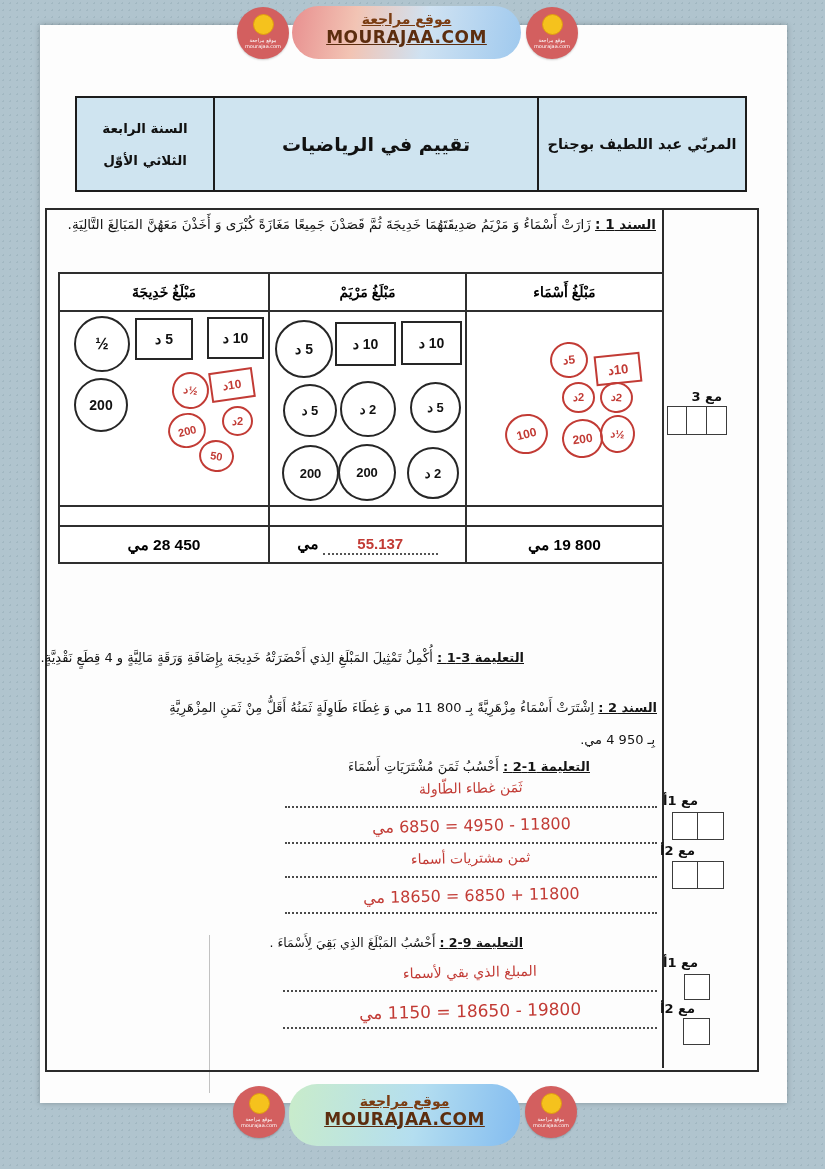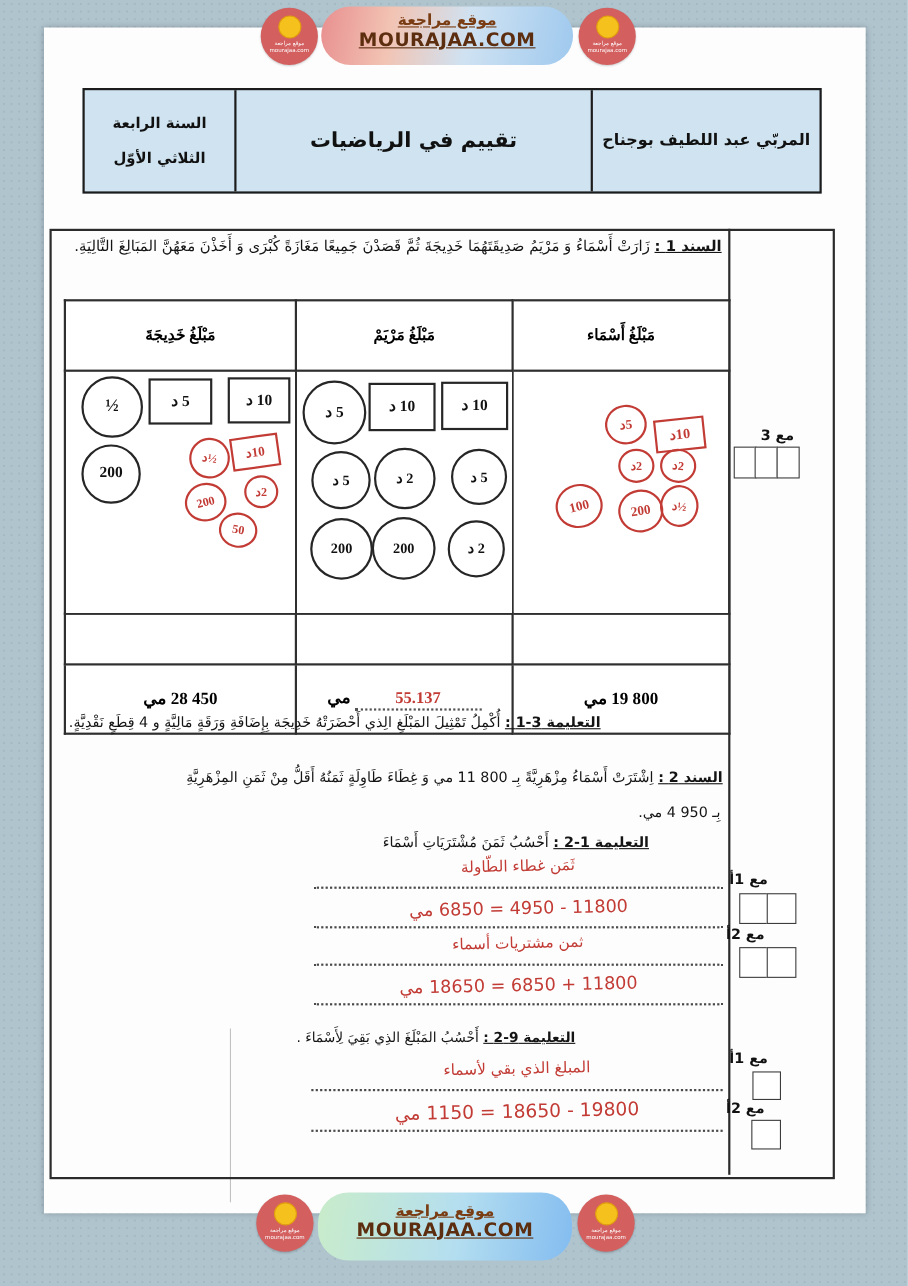--- a/index.html
+++ b/index.html
@@ -12,36 +12,36 @@
   
   .pill{position:absolute;border-radius:28px;text-align:center;color:#6b3512}
   .pill-top{left:292px;top:6px;width:229px;height:53px;background:linear-gradient(100deg,#e88f8f,#f2c4b4 28%,#cfe2f2 58%,#9fc9ee);padding-top:5px;box-sizing:border-box}
   .pill-bottom{left:289px;top:1084px;width:231px;height:62px;background:linear-gradient(100deg,#c9ecca,#b4def0 55%,#83bcf0);padding-top:9px;box-sizing:border-box}
   .pill .l1{font-size:14px;font-weight:bold;text-decoration:underline;color:#7a3c12}
   .pill .l2{font-size:17px;font-weight:bold;text-decoration:underline;letter-spacing:.5px;color:#5c2d0e}
   .logo{position:absolute;width:52px;height:52px;border-radius:50%;background:#d35f5f;text-align:center;box-shadow:0 1px 2px rgba(0,0,0,.2)}
   .logo .y{width:19px;height:19px;border-radius:50%;background:#f5c21d;margin:7px auto 2px;border:1px solid #e09c10}
   .logo .t{font-size:5px;color:#fff;line-height:6px}
   
-  .hdrtab{position:absolute;left:75px;top:80px;width:668px;height:92px;display:flex;border:2.5px solid #1c1c1c;background:#cfe4f0}
+  .hdrtab{position:absolute;left:75px;top:96px;width:668px;height:92px;display:flex;border:2.5px solid #1c1c1c;background:#cfe4f0}
   .hdrtab>div{display:flex;flex-direction:column;justify-content:center;text-align:center;font-weight:bold;color:#111}
   .cell-year{width:136px;border-right:2.5px solid #1c1c1c;font-size:13.5px;line-height:2.4}
   .cell-title{flex:1;font-size:19px}
   .cell-teacher{width:206px;border-left:2.5px solid #1c1c1c;font-size:14.5px}
   
   .frame{position:absolute;left:45px;top:208px;width:710px;height:860px;border:2px solid #2b2b2b}
   .divider{position:absolute;left:662px;top:208px;width:2px;height:860px;background:#2b2b2b}
   .foldline{position:absolute;left:209px;top:935px;width:1px;height:158px;background:#c2c2c2}
   
   .tline{position:absolute;direction:rtl;text-align:right;white-space:nowrap;font-size:13px;color:#141414}
   .tlabel{font-weight:bold;text-decoration:underline}
   .para{position:absolute;direction:rtl;text-align:justify;font-size:13.5px;line-height:1.8;color:#141414}
   
   table.mtable{position:absolute;left:58px;top:272px;width:604px;border-collapse:collapse;table-layout:fixed}
-  table.mtable th,table.mtable td{border:2px solid #2f2f2f;padding:13px;font-family:Liberation Serif, serif}
+  table.mtable th,table.mtable td{border:2px solid #2f2f2f;padding:0;font-family:Liberation Sans, sans-serif}
   table.mtable th{height:36px;font-size:14px;font-weight:bold;background:#fff}
   td.bodycell{height:193px;position:relative;background:#fff}
   td.sepcell{height:18px;background:#fff}
   td.totcell{height:35px;text-align:center;font-weight:bold;font-size:15.5px;direction:rtl;background:#fff}
   .coin{position:absolute;border:2px solid #262626;border-radius:50%;display:flex;align-items:center;justify-content:center;font-weight:bold;background:#fff;direction:rtl;color:#111}
   .note{position:absolute;border:2px solid #262626;display:flex;align-items:center;justify-content:center;font-weight:bold;background:#fff;direction:rtl;color:#111}
   .red{border-color:#c23b35;color:#c23b35;font-weight:600;background:transparent}
   .mdots{display:inline-block;min-width:115px;border-bottom:2px dotted #555;text-align:center;font-size:15px;font-weight:bold;color:#c23b35;line-height:1.2}
   
   .dotline{position:absolute;border-bottom:2.2px dotted #4a4a4a;direction:rtl;text-align:center;color:#c23b35;overflow:visible}
@@ -149,21 +149,21 @@
       <td class="totcell">⁦28 450⁩ مي</td>
       <td class="totcell">
         <span class="mdots">55.137</span>
         <span>مي</span>
       </td>
       <td class="totcell">⁦19 800⁩ مي</td>
     </tr>
   </tbody>
     </table>
 
-  <div class="tline" style="left:46px;top:650px;width:500px">
+  <div class="tline" style="left:24px;top:650px;width:500px">
     <span class="tlabel">التعليمة 3-1 :</span>
     <span>أُكْمِلُ تَمْثِيلَ المَبْلَغِ الِذي أَحْضَرَتْهُ خَدِيجَة بِإِضَافَةِ وَرَقَةٍ مَالِيَّةٍ و 4 قِطَعٍ نَقْدِيَّةٍ.</span>
   </div>
 
   <div class="tline" style="left:40px;top:700px;width:617px">
     <span class="tlabel">السند 2 :</span>
     <span>اِشْتَرَتْ أَسْمَاءُ مِزْهَرِيَّةً بِـ ⁦11 800⁩ مي وَ غِطَاءَ طَاوِلَةٍ ثَمَنُهُ أَقَلُّ مِنْ ثَمَنِ المِزْهَرِيَّةِ</span>
   </div>
   <div class="tline" style="left:500px;top:732px;width:155px">
     <span>بِـ ⁦4 950⁩ مي.</span>

